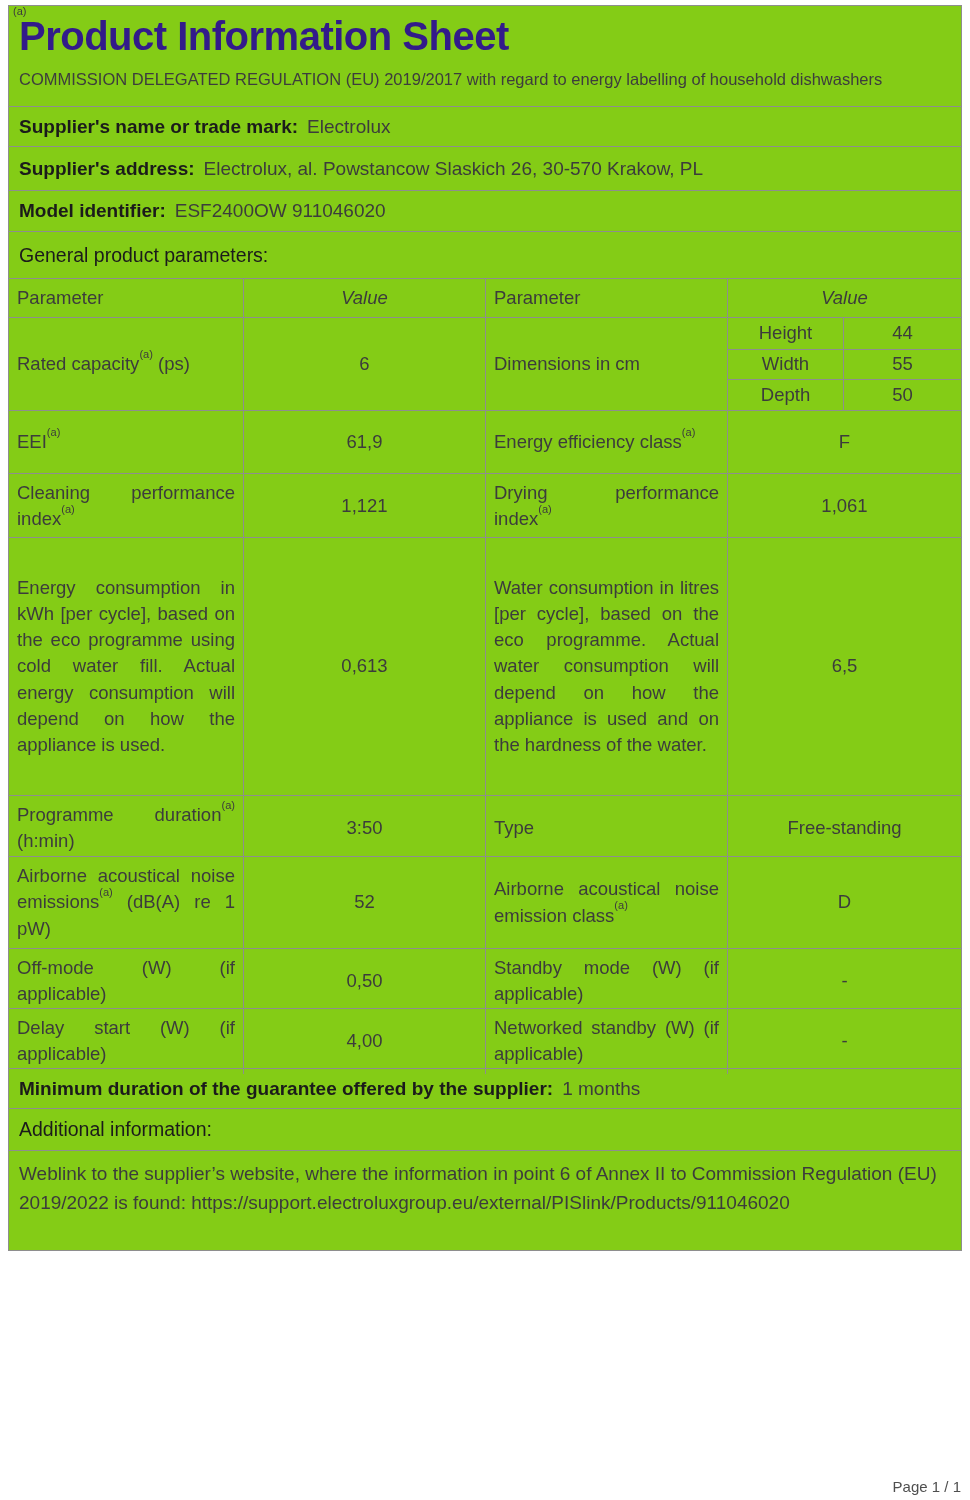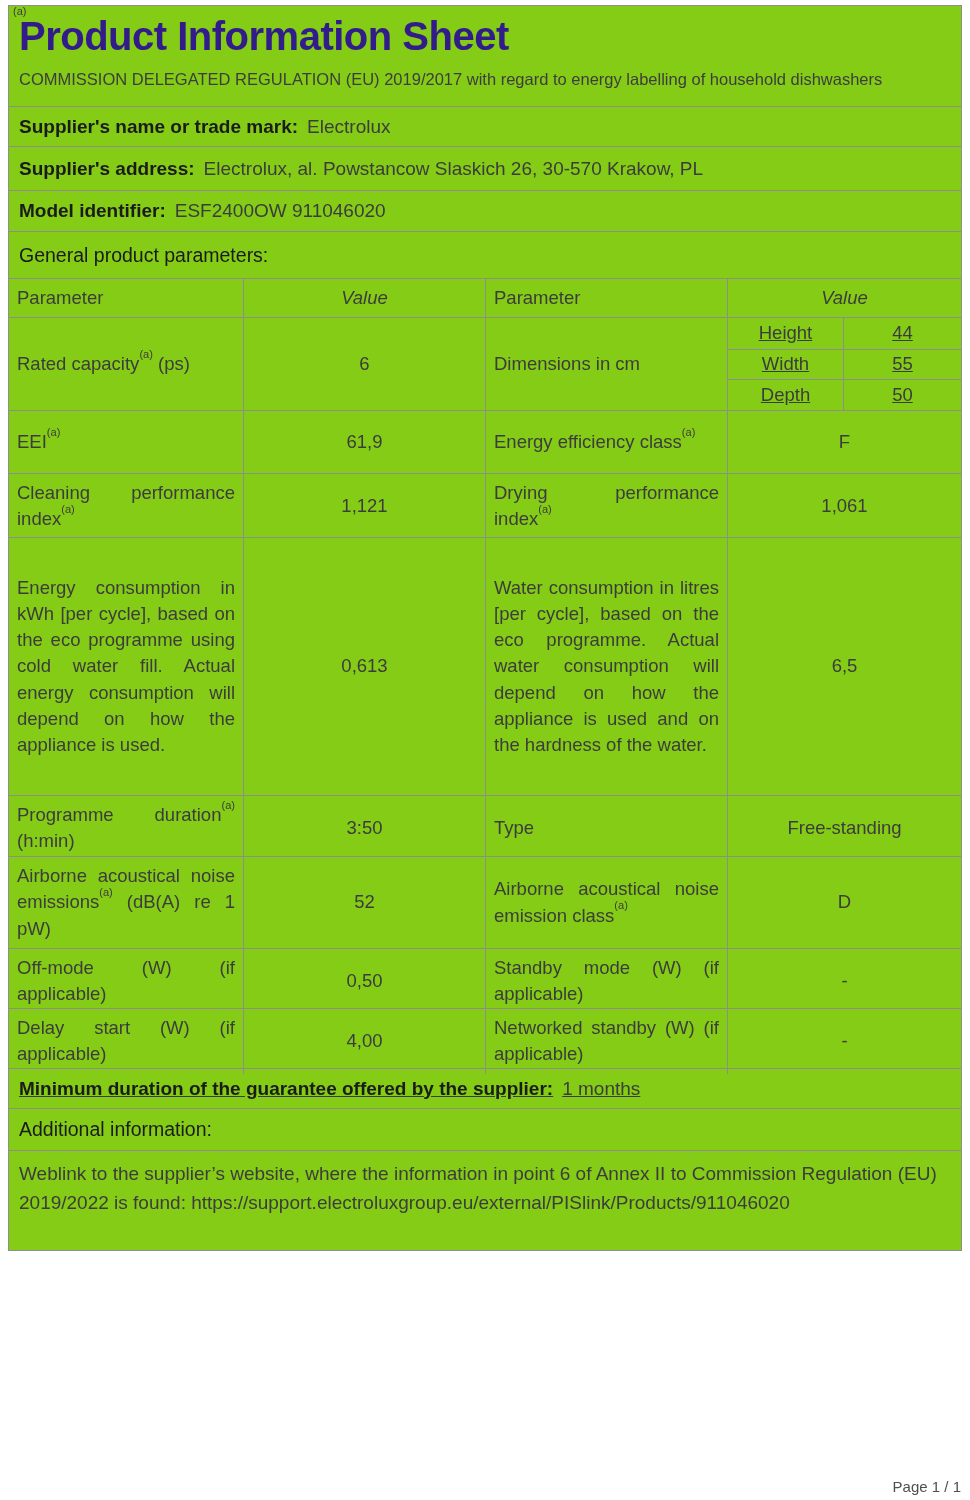--- a/index.html
+++ b/index.html
@@ -36,21 +36,21 @@
   .kv .val{margin-left:9px;color:var(--txt);}
   .kv-name{height:40px;}
   .kv-addr{height:44px;}
   .kv-model{height:41px;}
   .section-head{
     display:flex;align-items:center;padding:0 10px;
     font-size:19.5px;font-weight:normal;color:var(--bold);
   }
   .sh-general{height:47px;}
   .sh-additional{height:42px;}
-  .kv-guarantee{height:40px;text-decoration:underline;}
+  .kv-guarantee{height:40px;}
 
   
   .ptable > * + *{border-top:1px solid var(--line);}
   .trow{display:grid;grid-template-columns:234px 242px 242px auto;}
   .trow > * + *{border-left:1px solid var(--line);}
   .thead{height:38px;}
   .cell{display:flex;align-items:center;padding:6px 8px;font-size:18.5px;line-height:1.42;}
   .cell.param{justify-content:flex-start;}
   .cell.param .jt{text-align:justify;width:100%;}
   .cell.value{justify-content:center;text-align:center;}
@@ -63,21 +63,21 @@
   .r2{height:64px;}
   .r3{min-height:258px;}
   .r4{height:61px;}
   .r5{height:92px;}
   .r6{height:60px;}
   .r7{height:60px;}
 
   
   .dims{display:grid;grid-template-rows:1fr 1fr 1fr;padding:0;}
   .dims{align-self:stretch;}
-  .dimrow{display:grid;grid-template-columns:115px auto;text-decoration:underline;}
+  .dimrow{display:grid;grid-template-columns:115px auto;}
   .dimrow + .dimrow{border-top:1px solid var(--line);}
   .dimrow > * + *{border-left:1px solid var(--line);}
   .dimcell{display:flex;align-items:center;justify-content:center;font-size:18.5px;}
 
   
   .weblink{min-height:100px;padding:8px 8px 8px 10px;font-size:19px;line-height:1.55;}
   .weblink .url{overflow-wrap:anywhere;word-break:break-all;}
 
   
   .footnote{margin:9px 0 0 13px;font-size:16px;color:var(--txt);}

